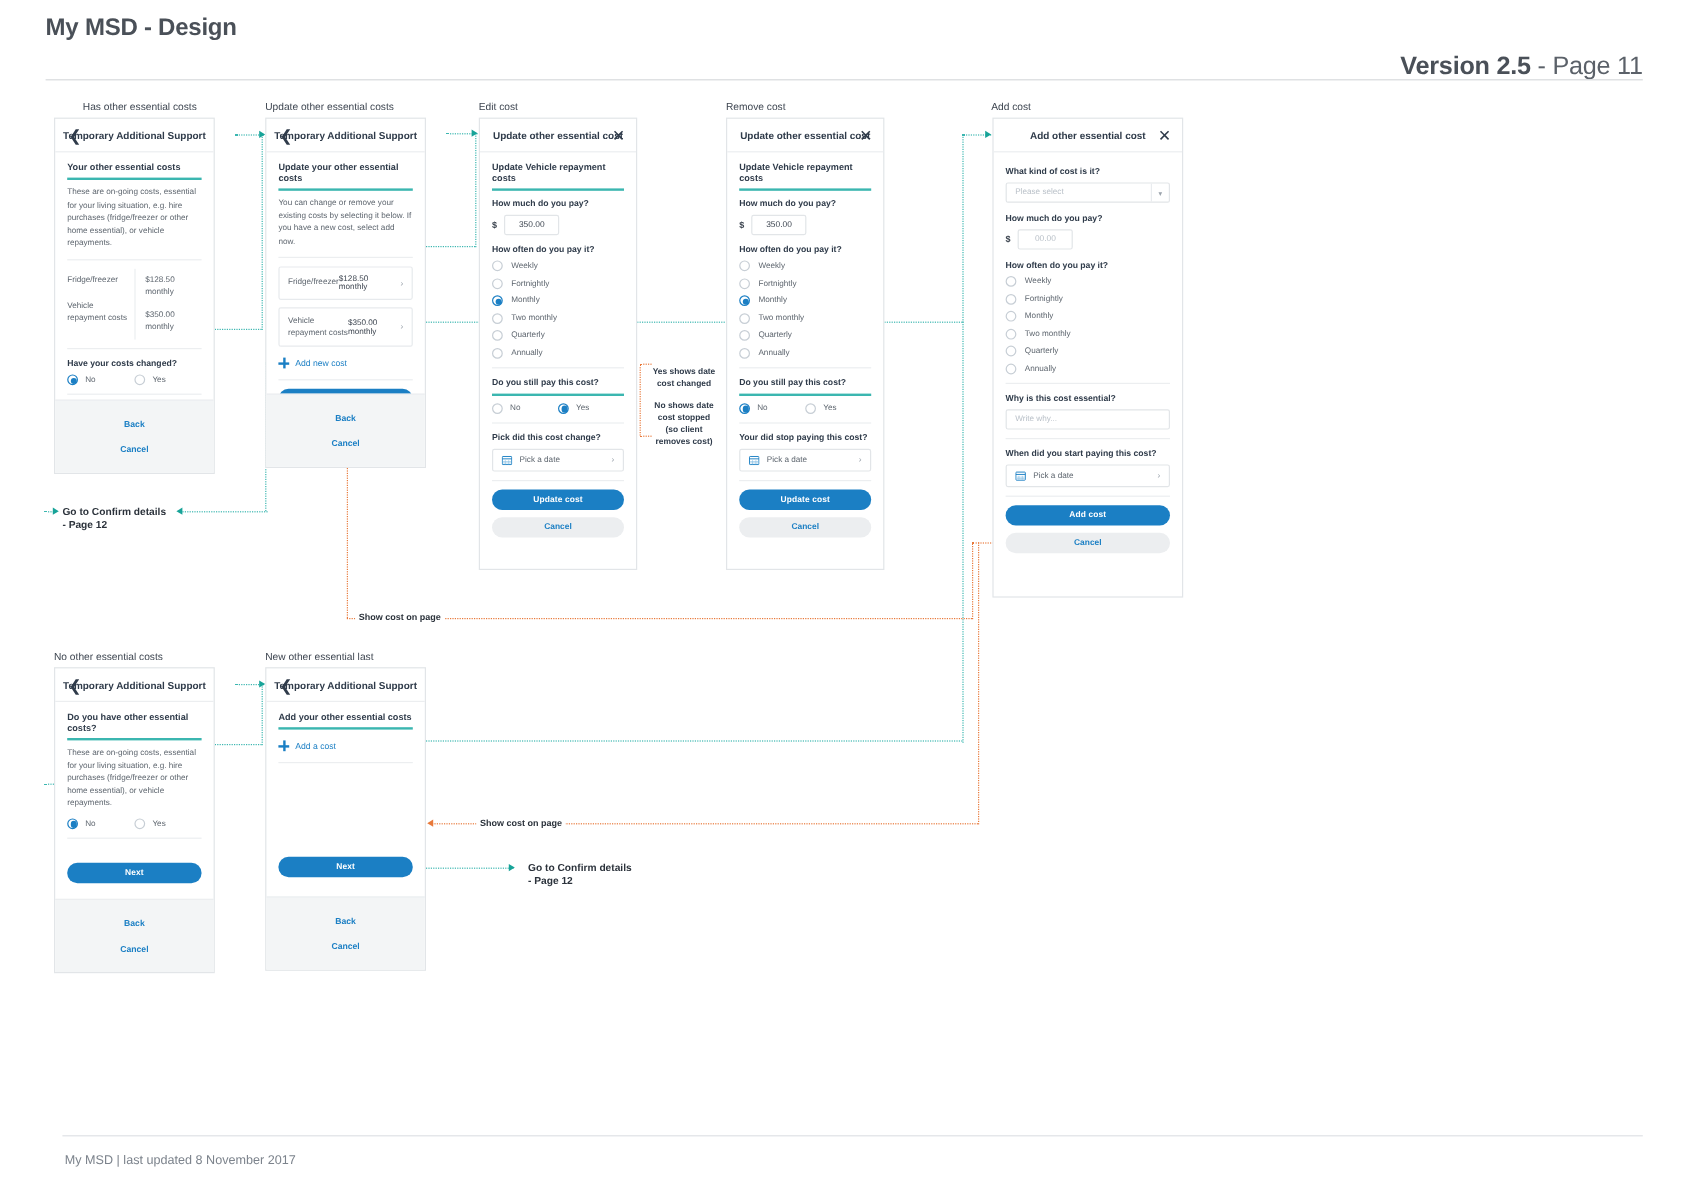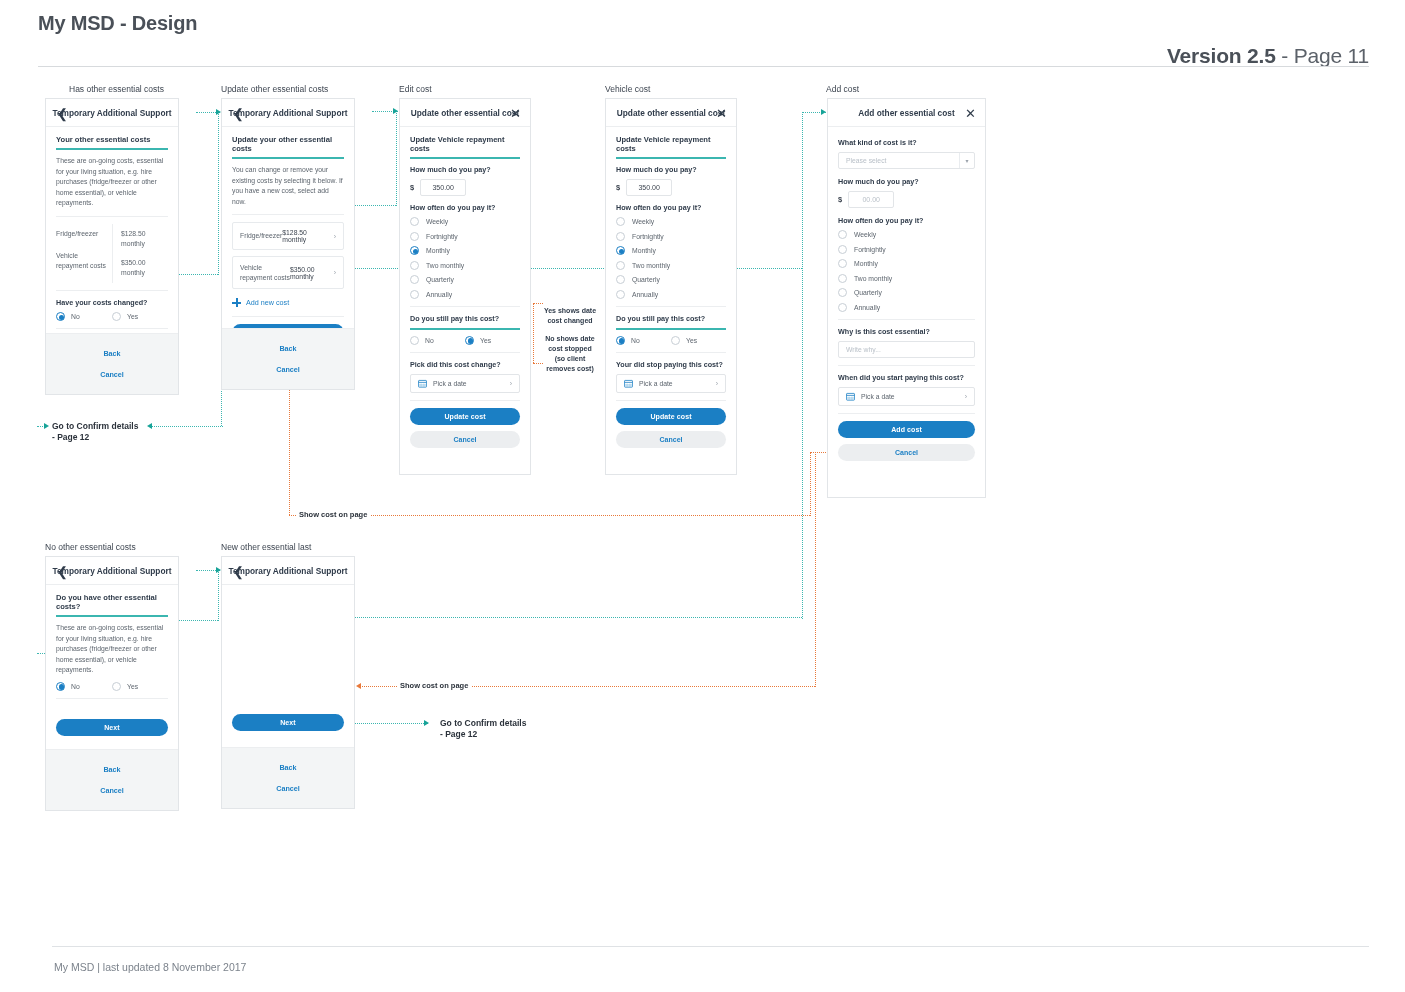--- a/index.html
+++ b/index.html
@@ -245,21 +245,21 @@
     <span>My MSD</span><span class="light"> - Design</span>
   </div>
   <div class="hdr-version">
     <b>Version 2.5</b><span class="pg"> - Page 11</span>
   </div>
   <div class="hdr-rule"></div>
 
   <div class="flow-label" style="left:45px; top:84px;margin-left:24px;">Has other essential costs</div>
   <div class="flow-label" style="left:221px; top:84px;">Update other essential costs</div>
   <div class="flow-label" style="left:399px; top:84px;">Edit cost</div>
-  <div class="flow-label" style="left:605px; top:84px;">Vehicle cost</div>
+  <div class="flow-label" style="left:605px; top:84px;">Remove cost</div>
   <div class="flow-label" style="left:826px; top:84px;">Add cost</div>
   <div class="flow-label" style="left:45px; top:542px;">No other essential costs</div>
   <div class="flow-label" style="left:221px; top:542px;">New other essential last</div>
 
   <div class="conn h-teal" style="left:150px; top:274px; width:68px;"></div>
   <div class="conn v-teal" style="left:218px; top:112px; height:163px;"></div>
   <div class="conn h-teal" style="left:196px; top:112px; width:24px;"></div>
   <div class="arw-teal-r" style="left:216px; top:109px;"></div>
   <div class="dot-teal" style="left:146px; top:272px;"></div>
 
@@ -651,20 +651,29 @@
       <div class="lnk">Back</div>
       <div class="lnk">Cancel</div>
     </div>
   </div>
 
   <div class="card" style="left:221px; top:556px; width:134px; height:253px;">
     <div class="nav">
       <span class="back">❮</span>
       <span class="nav-title">Temporary Additional Support</span>
     </div>
+    <div class="body">
+      <div class="sec-h">Add your other essential costs</div>
+      <div class="teal-rule"></div>
+      <div class="add-link" style="margin-top:3px;">
+        <span class="plus"></span>
+        <span>Add a cost</span>
+      </div>
+      <div class="hr"></div>
+    </div>
     <div class="btn-primary" style="position:absolute; left:10px; right:10px; top:157px;">Next</div>
     <div class="footer-zone" style="position:absolute; left:0; right:0; bottom:0;">
       <div class="lnk">Back</div>
       <div class="lnk">Cancel</div>
     </div>
   </div>
 
   <div class="ftr-rule"></div>
   <div class="ftr-text">My MSD  |   last updated 8 November 2017</div>
 

